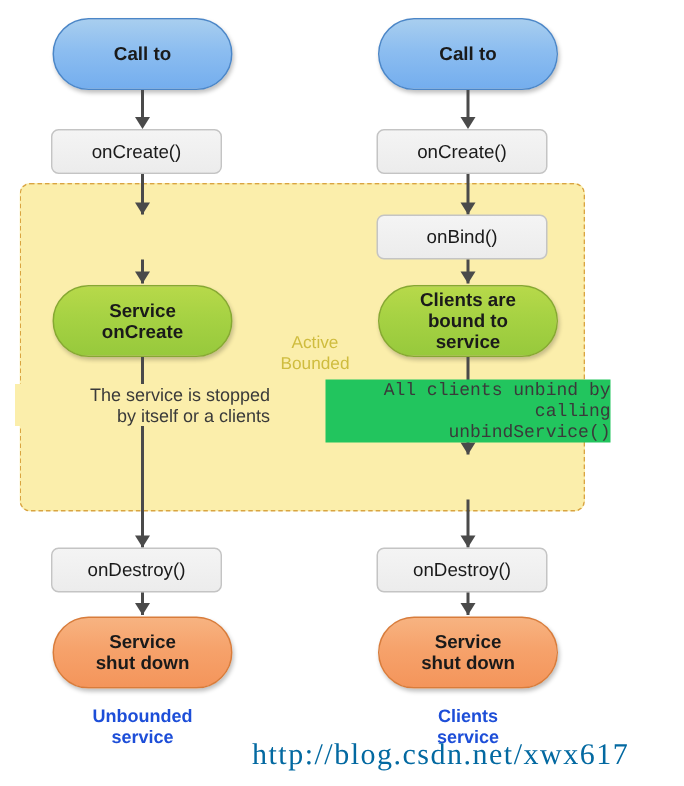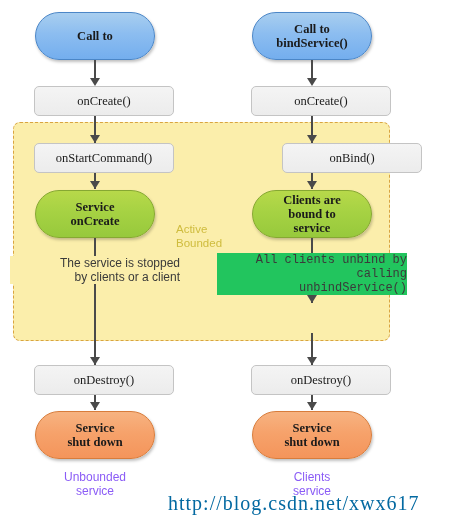--- a/index.html
+++ b/index.html
@@ -28,42 +28,41 @@
     background: #fbeeab;
     border: 1px dashed #d9a441;
     border-radius: 7px;
     box-sizing: border-box;
   }
   .lifetime-label {
     position: absolute;
     left: 176px;
     top: 222px;
     width: 68px;
-    text-align: left;
+    text-align: center;
     font-size: 11.5px;
     line-height: 14px;
     color: #cfbc3e;
   }
 
   
   .node {
     position: absolute;
     box-sizing: border-box;
     display: flex;
     align-items: center;
     justify-content: center;
     text-align: center;
     font-size: 12.5px;
     line-height: 14px;
     color: #1a1a1a;
-    font-family: Liberation Serif, serif;
   }
 
   .node.plain {
-    width: 140px;
+    width: 114px;
     height: 30px;
     background: linear-gradient(to bottom, #f4f4f4 0%, #ececec 100%);
     border: 1px solid #c4c4c4;
     border-radius: 5px;
     font-weight: normal;
   }
 
   .node.start {
     width: 120px;
     height: 48px;
@@ -102,22 +101,22 @@
     line-height: 14px;
     color: #3a3a3a;
   }
 
   
   .caption {
     position: absolute;
     text-align: center;
     font-size: 12px;
     line-height: 14px;
-    font-weight: normal;
-    color: #8b5cf6;
+    font-weight: bold;
+    color: #1d4ed8;
   }
 
   
   .connector {
     position: absolute;
     width: 1.5px;
     background: #4a4a4a;
   }
   .arrowhead {
     position: absolute;
@@ -160,40 +159,37 @@
   <div class="connector" style="left:94px; top:60px; height:21px;"></div>
   <div class="arrowhead" style="left:90px; top:78px;"></div>
 
   <div class="node plain" style="left:34px; top:86px;">
     <span>onCreate()</span>
   </div>
 
   <div class="connector" style="left:94px; top:116px; height:27px;"></div>
   <div class="arrowhead" style="left:90px; top:135px;"></div>
 
-  <div class="node plain" style="left:34px; top:143px;">
-    <span>onStartCommand()</span>
-  </div>
 
   <div class="connector" style="left:94px; top:173px; height:16px;"></div>
   <div class="arrowhead" style="left:90px; top:181px;"></div>
 
   <div class="node active-state" style="left:35px; top:190px;">
     <div>
       <div>Service</div>
       <div>onCreate</div>
     </div>
   </div>
 
   <div class="connector" style="left:94px; top:238px; height:127px;"></div>
   <div class="arrowhead" style="left:90px; top:357px;"></div>
 
   <div class="annotation" style="left:10px; top:256px; width:170px; background:#fbeeab;">
     <div>The service is stopped</div>
-    <div>by clients or a client</div>
+    <div>by itself or a clients</div>
   </div>
 
   <div class="node plain" style="left:34px; top:365px;">
     <span>onDestroy()</span>
   </div>
 
   <div class="connector" style="left:94px; top:395px; height:15px;"></div>
   <div class="arrowhead" style="left:90px; top:402px;"></div>
 
   <div class="node end" style="left:35px; top:411px;">
@@ -204,35 +200,34 @@
   </div>
 
   <div class="caption" style="left:25px; top:470px; width:140px;">
     <div>Unbounded</div>
     <div>service</div>
   </div>
 
   <div class="node start" style="left:252px; top:12px;">
     <div>
       <div>Call to</div>
-      <div>bindService()</div>
     </div>
   </div>
 
   <div class="connector" style="left:311px; top:60px; height:21px;"></div>
   <div class="arrowhead" style="left:307px; top:78px;"></div>
 
   <div class="node plain" style="left:251px; top:86px;">
     <span>onCreate()</span>
   </div>
 
   <div class="connector" style="left:311px; top:116px; height:27px;"></div>
   <div class="arrowhead" style="left:307px; top:135px;"></div>
 
-  <div class="node plain" style="left:251px; top:143px;margin-left:31px;">
+  <div class="node plain" style="left:251px; top:143px;">
     <span>onBind()</span>
   </div>
 
   <div class="connector" style="left:311px; top:173px; height:16px;"></div>
   <div class="arrowhead" style="left:307px; top:181px;"></div>
 
   <div class="node active-state" style="left:252px; top:190px;">
     <div>
       <div>Clients are</div>
       <div>bound to</div>

